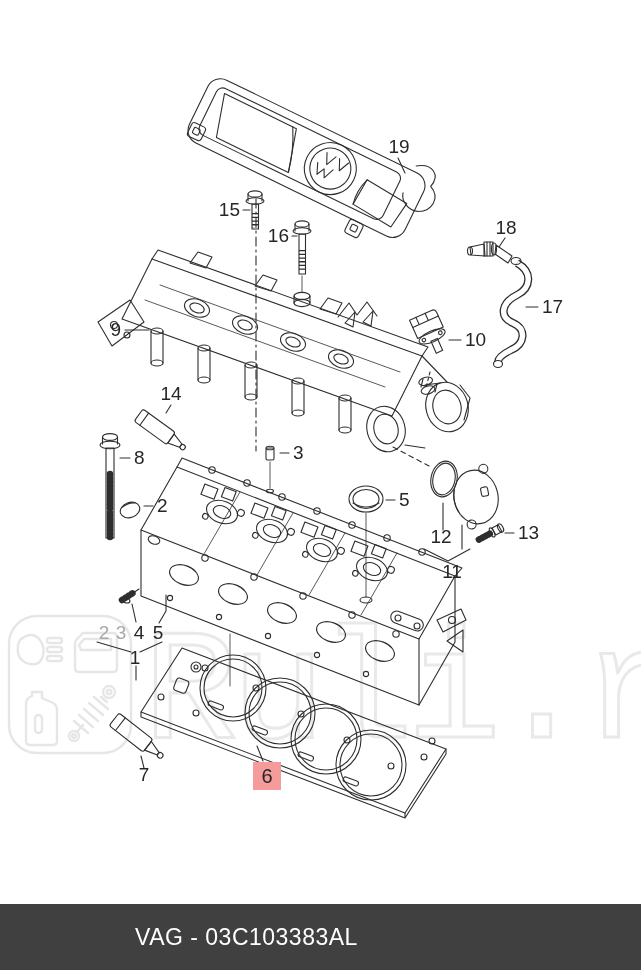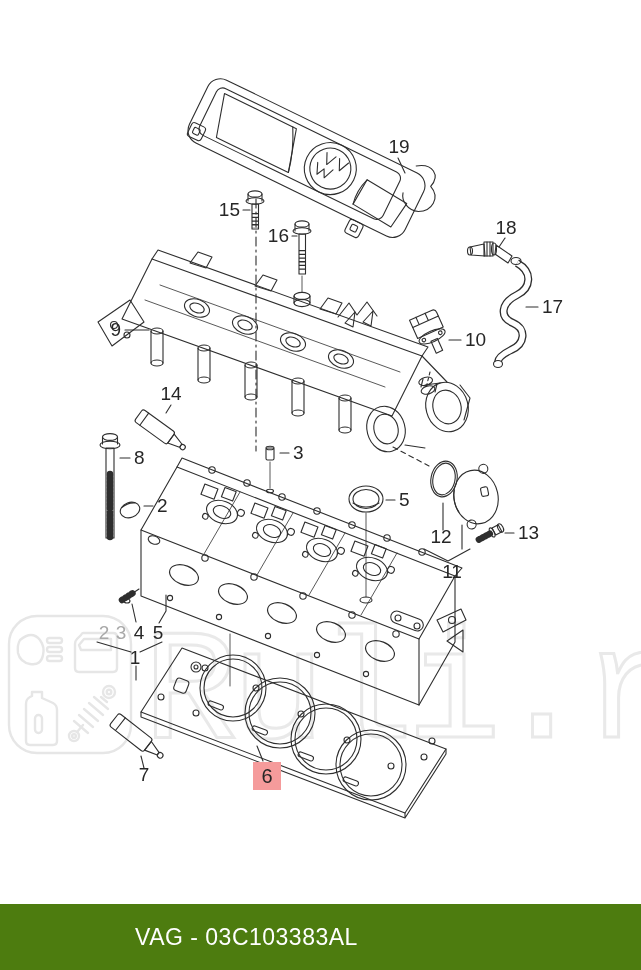--- a/index.html
+++ b/index.html
@@ -15,21 +15,21 @@
   svg.diagram{position:absolute;left:0;top:0;}
   svg.diagram .ln{stroke:#2e2e2e;stroke-width:1.1;fill:none;stroke-linejoin:round;stroke-linecap:round;}
   svg.diagram .thin{stroke-width:0.8;}
   svg.diagram .thr{stroke:#2e2e2e;fill:none;stroke-width:6.5;stroke-dasharray:1.3 2.4;}
   svg.diagram .hosefill{stroke:#ffffff;stroke-width:5.4;fill:none;}
   svg.diagram .hose{stroke:#2e2e2e;stroke-width:8;fill:none;}
   svg.diagram text{font-family:"Liberation Sans",sans-serif;font-size:19px;fill:#262626;stroke:none;}
   svg.diagram text.dim{fill:#a8a8a8;}
   svg.diagram text.hl{font-size:20px;}
   
-  .footer{position:absolute;left:0;bottom:0;width:641px;height:66px;background:#4d7c0f;}
+  .footer{position:absolute;left:0;bottom:0;width:641px;height:66px;background:#404040;}
   .footer span{position:absolute;top:0;line-height:66px;color:#ffffff;font-size:23px;letter-spacing:0.5px;}
   .footer .code{left:135px;}
   .footer .pageref{left:347px;}
 </style>
 </head>
 <body>
 
 <div class="stage">
 
   <svg class="wm-logo" width="130" height="145" viewBox="0 0 130 145">

